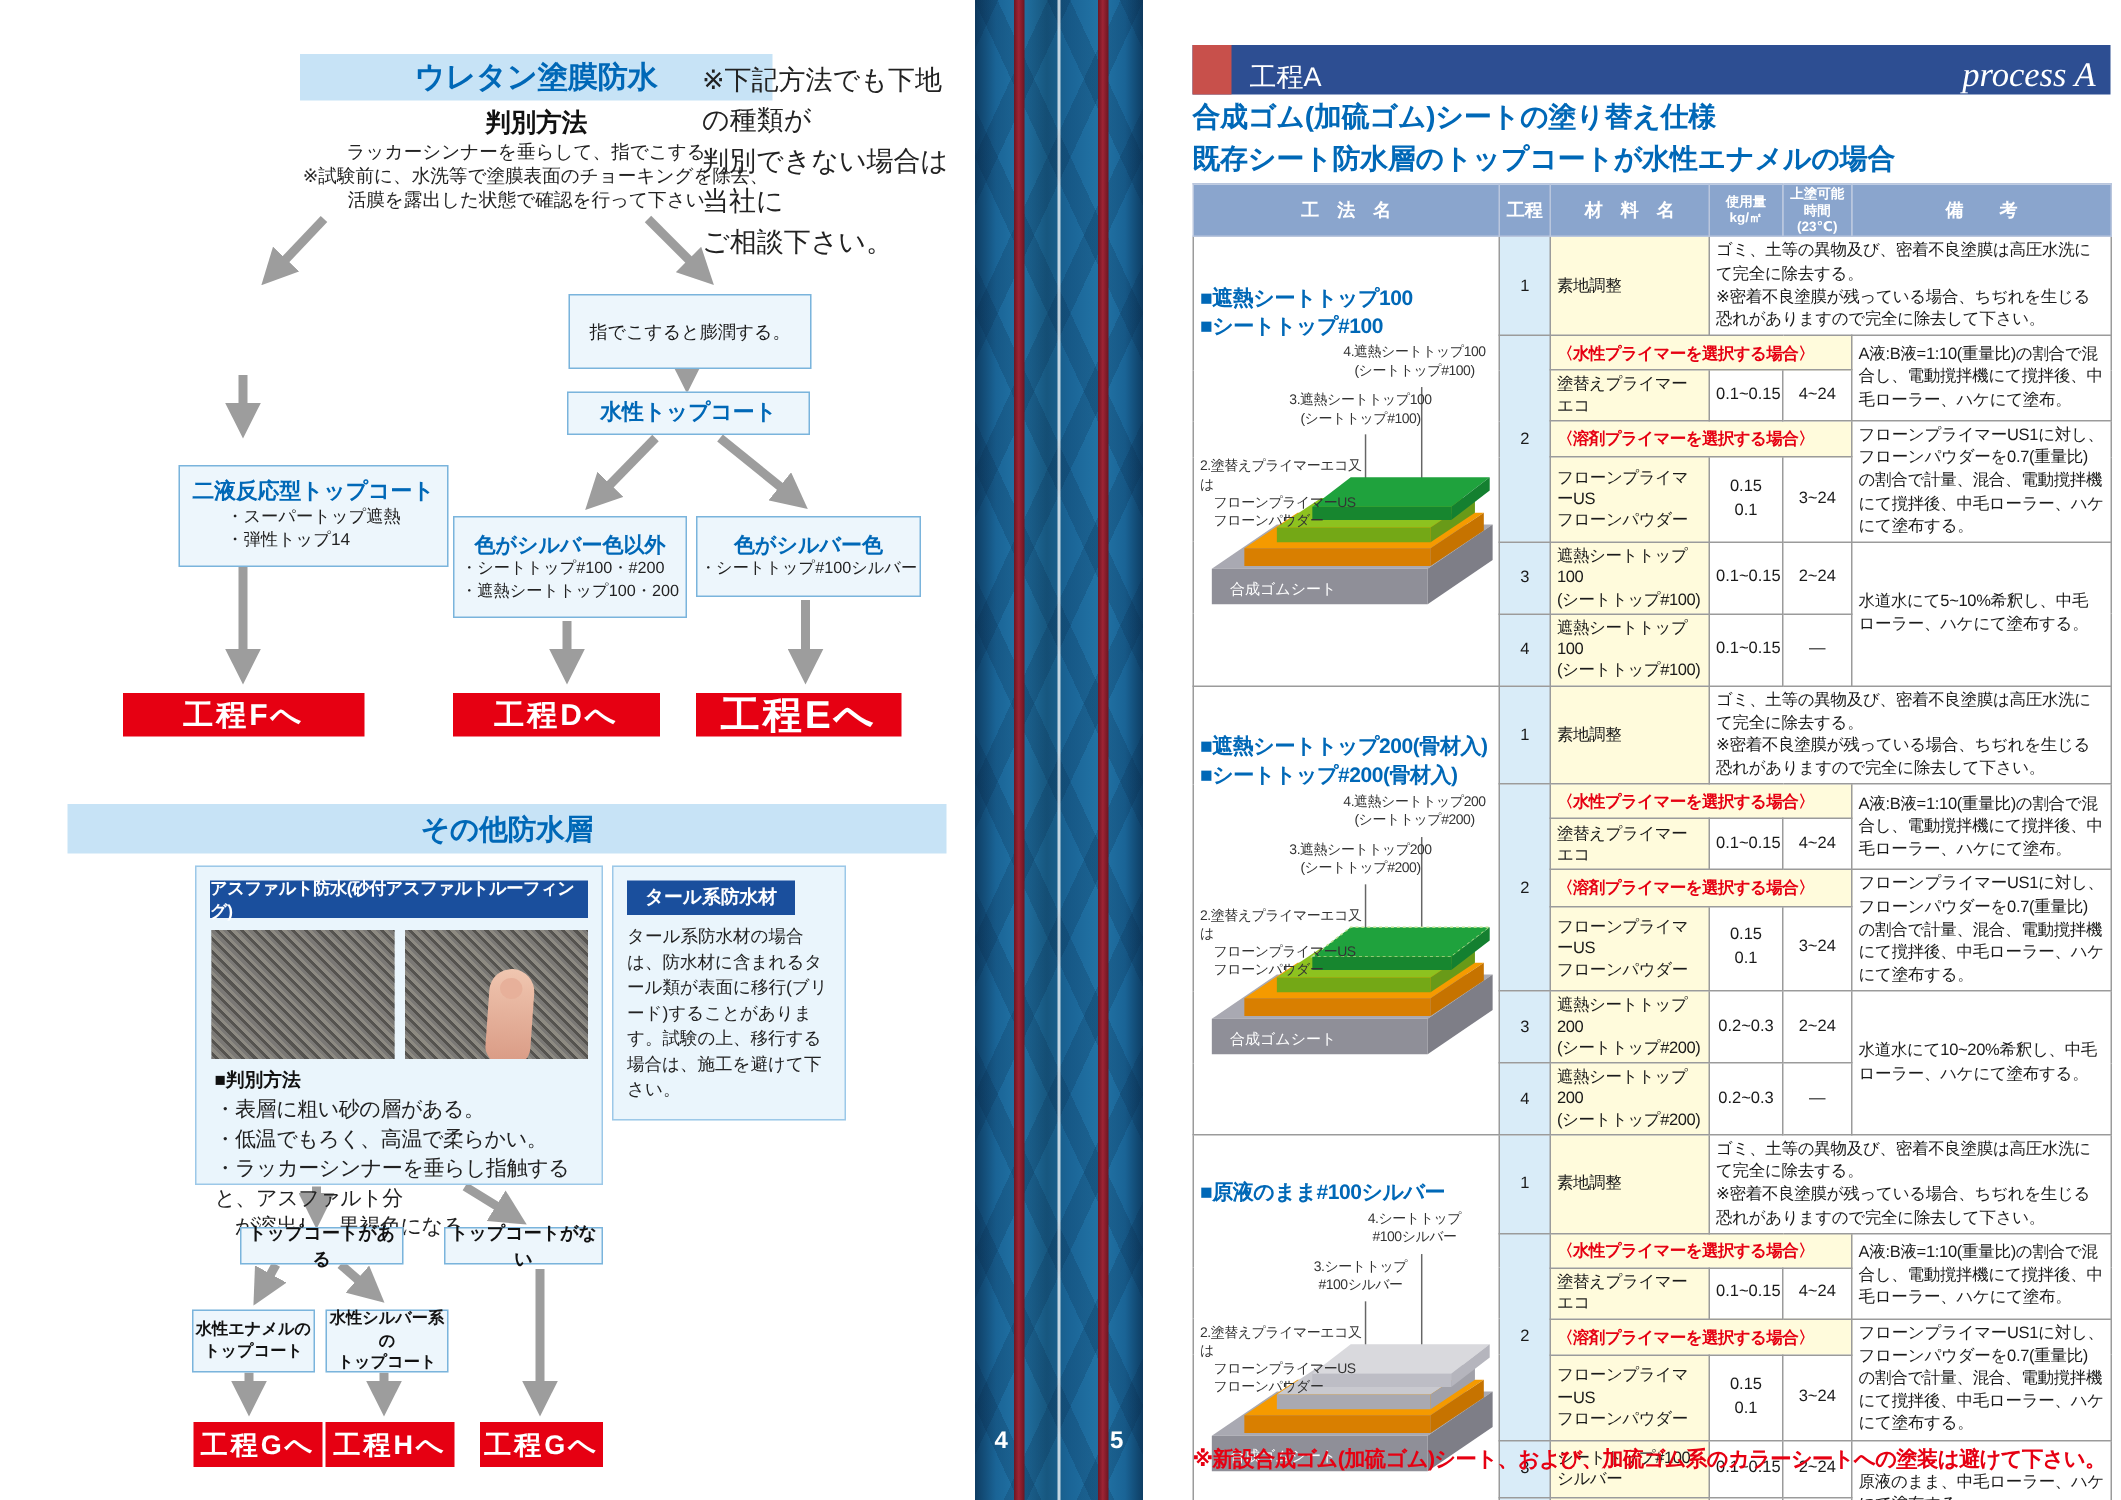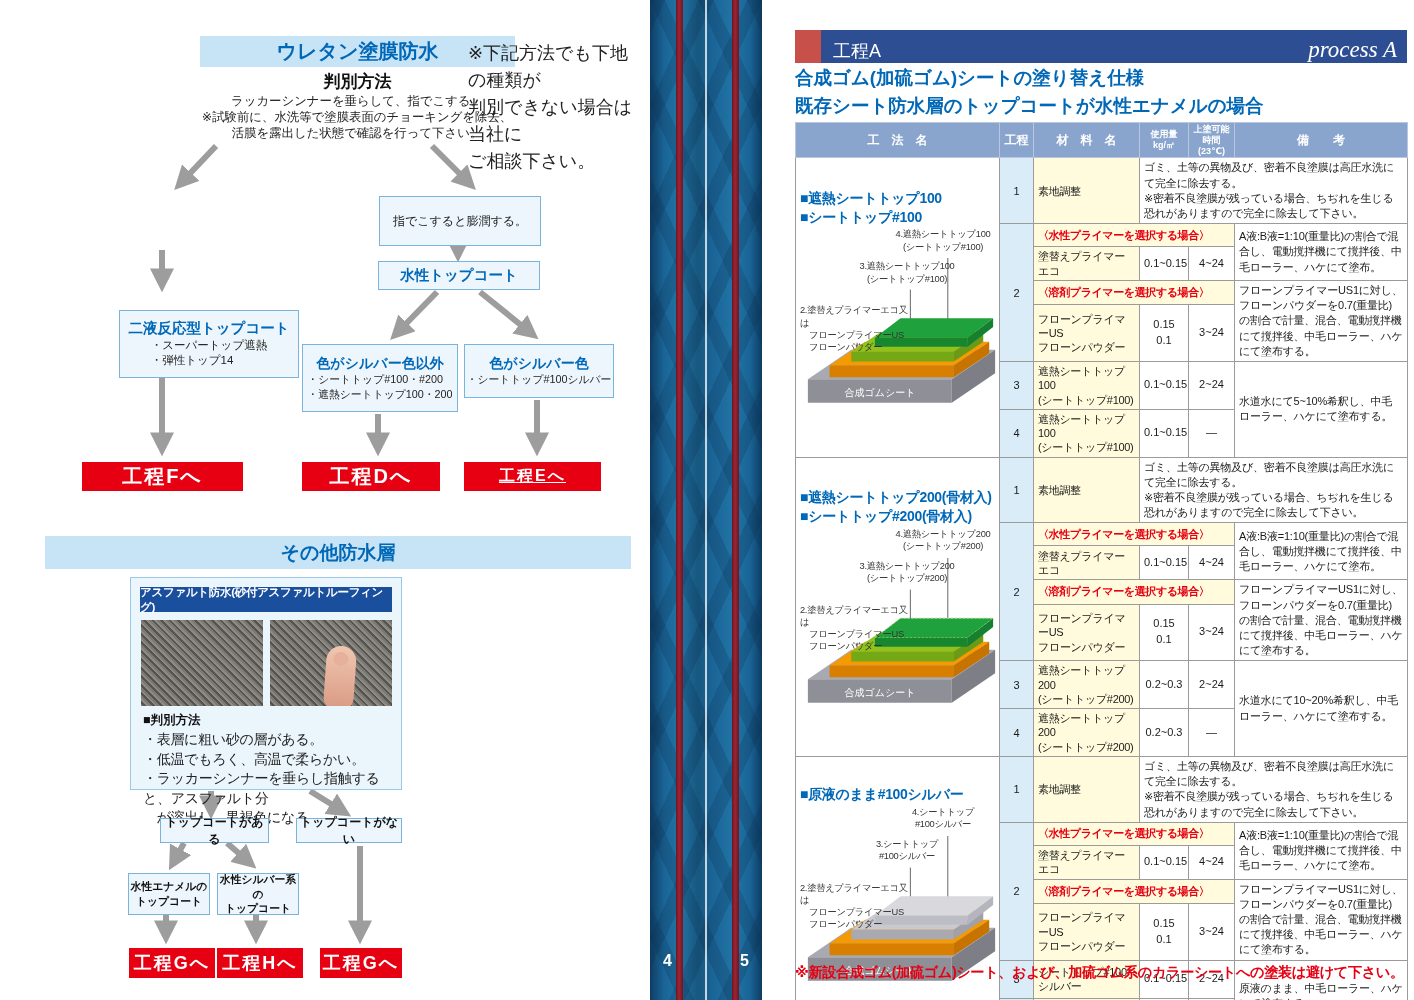--- a/index.html
+++ b/index.html
@@ -67,21 +67,21 @@
   .footnote{position:absolute;left:0;top:963px;width:612px;color:#e60012;font-weight:bold;
      font-size:14.2px;letter-spacing:-0.4px;}
 
   
   .diagram{position:relative;width:202px;height:198px;margin-top:2px;}
   .dsvg{position:absolute;left:0;top:0;width:202px;height:198px;}
   .dlabel{position:absolute;font-size:9.3px;color:#333;line-height:1.3;text-align:center;letter-spacing:-0.3px;}
   .dl4{left:84px;top:0px;width:118px;}
   .dl3{left:42px;top:32px;width:130px;}
   .dl2{left:0px;top:76px;width:112px;text-align:left;}
-  .dbase{position:absolute;left:20px;top:158px;width:120px;text-align:center;color:#fff;font-size:10px;}
+  .dbase{position:absolute;left:20px;top:158px;width:120px;color:#fff;font-size:10px;}
 </style>
 </head>
 <body>
 
 <div id="canvas">
 
   <div class="page-left">
 
     <svg class="flow-svg" width="650" height="1000" viewBox="0 0 650 1000">
       <defs>
@@ -144,39 +144,43 @@
 ・遮熱シートトップ100・200</span>
     </div>
 
     <div class="fbox" style="left:464px;top:344px;width:148px;height:52px;">
       <span class="fbox-title" style="font-size:14px;">色がシルバー色</span>
       <span class="fbox-items" style="font-size:10.8px;">・シートトップ#100シルバー</span>
     </div>
 
     <div class="proc" style="left:82px;top:462px;width:161px;height:29px;font-size:20px;">工程Fへ</div>
     <div class="proc" style="left:302px;top:462px;width:138px;height:29px;font-size:20px;">工程Dへ</div>
-    <div class="proc" style="left:464px;top:462px;width:137px;height:29px;font-size:16px;text-decoration:underline;">工程Eへ</div>
+    <div class="proc" style="left:464px;top:462px;width:137px;height:29px;font-size:26px;">工程Eへ</div>
 
     <div class="title-band" style="left:45px;top:536px;width:586px;height:33px;font-size:19px;">
       <span>その他防水層</span>
     </div>
 
     <div class="panel" style="left:130px;top:577px;width:272px;height:213px;">
       <div class="dk-header" style="margin:9px 9px 0 9px;height:25px;font-size:11.5px;letter-spacing:-0.3px;">アスファルト防水(砂付アスファルトルーフィング)</div>
       <div class="photo" style="left:10px;top:42px;width:122px;height:86px;"></div>
       <div class="photo" style="left:139px;top:42px;width:122px;height:86px;">
         <div class="finger"></div>
       </div>
       <div class="abs" style="left:12px;top:134px;font-weight:bold;font-size:12.5px;color:#111;">■判別方法</div>
       <div class="abs pre" style="left:12px;top:152px;width:252px;font-size:14px;letter-spacing:-0.3px;line-height:1.4;color:#222;">・表層に粗い砂の層がある。
 ・低温でもろく、高温で柔らかい。
 ・ラッカーシンナーを垂らし指触すると、アスファルト分
 　が溶出し、黒褐色になる。</div>
     </div>
 
+    <div class="panel" style="left:408px;top:577px;width:156px;height:170px;">
+      <div class="dk-header" style="margin:9px auto 0 9px;width:112px;height:23px;font-size:12.5px;">タール系防水材</div>
+      <div style="margin:7px 9px 0 9px;font-size:11.7px;line-height:1.45;color:#222;">タール系防水材の場合は、防水材に含まれるタール類が表面に移行(ブリード)することがあります。試験の上、移行する場合は、施工を避けて下さい。</div>
+    </div>
 
     <div class="fbox" style="left:160px;top:818px;width:107px;height:23px;">
       <span style="font-size:12px;font-weight:bold;color:#111;">トップコートがある</span>
     </div>
     <div class="fbox" style="left:296px;top:818px;width:104px;height:23px;">
       <span style="font-size:12px;font-weight:bold;color:#111;">トップコートがない</span>
     </div>
 
     <div class="fbox" style="left:128px;top:873px;width:80px;height:40px;">
       <span class="pre" style="font-size:10.8px;font-weight:bold;color:#111;line-height:1.35;">水性エナメルの

